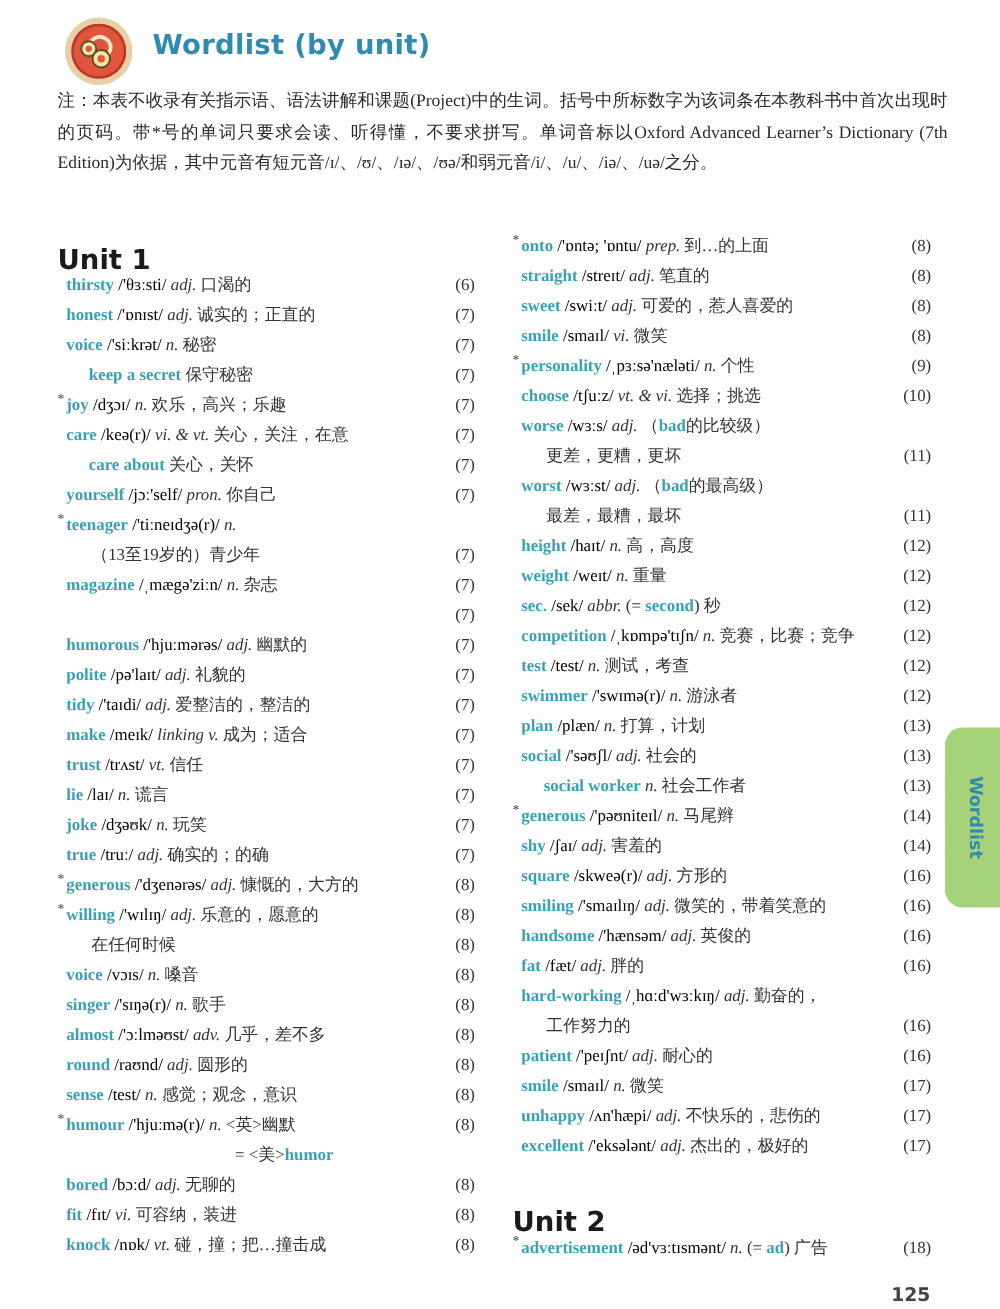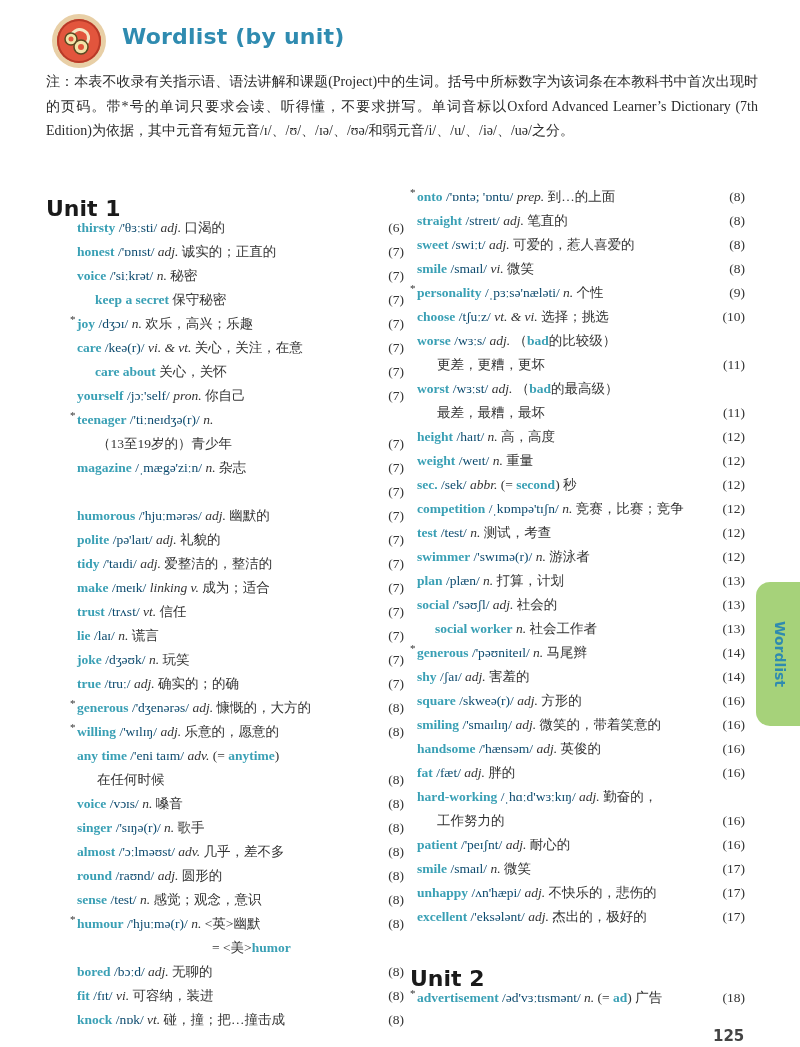--- a/index.html
+++ b/index.html
@@ -27,21 +27,21 @@
     position:absolute; font-family:"DejaVu Sans",sans-serif; font-weight:bold; font-size:22px; color:#1a1a1a;margin-top:16px;
   }
   .col { position:absolute; }
   .row {
     position:relative; height:24px; line-height:24px; font-size:13.5px; white-space:nowrap;
   }
   .row .star {
     position:absolute; left:-7px; top:-5px; font-size:11px; color:#333;
   }
   .hw { color:#3aa0b5; font-weight:bold; }
-  .ph { color:#0c4a6e; }
+  .ph { color:#000000; }
   .pos { font-style:italic; color:#333; }
   .cn { color:#333; }
   .pg { position:absolute; right:0; top:0; color:#333; }
   .indent { padding-left:18px;text-align:center; }
   .indent2 { padding-left:20px; }
   .tab {
     position:absolute; left:756px; top:582px; width:48px; height:144px; background:#a6d27a;
     border-radius:14px 0 0 14px; display:flex; align-items:center; justify-content:center;
   }
   .tab span {
@@ -66,21 +66,21 @@
       <circle cx="24" cy="28" r="3" fill="#e2553d"></circle>
     </svg>
   </div>
 </div>
 <div class="title">Wordlist (by unit)</div>
 
 <div class="note">注：本表不收录有关指示语、语法讲解和课题(Project)中的生词。括号中所标数字为该词条在本教科书中首次出现时的页码。带*号的单词只要求会读、听得懂，不要求拼写。单词音标以Oxford Advanced Learner’s Dictionary (7th Edition)为依据，其中元音有短元音/ɪ/、/ʊ/、/ɪə/、/ʊə/和弱元音/i/、/u/、/iə/、/uə/之分。</div>
 
 <div class="unit-head" style="left:46px; top:180px;">Unit 1</div>
 
-<div class="col" id="left-col" style="left:53px; top:216px; width:327px;margin-left:24px;">
+<div class="col" id="left-col" style="left:53px; top:216px; width:327px;">
     <div class="row"><span class="" style=""><span class="hw">thirsty</span><span class="ph"> /'θɜːsti/ </span><span class="pos">adj.</span><span class="cn"> 口渴的</span></span><span class="pg">(6)</span></div>
     <div class="row"><span class="" style=""><span class="hw">honest</span><span class="ph"> /'ɒnɪst/ </span><span class="pos">adj.</span><span class="cn"> 诚实的；正直的</span></span><span class="pg">(7)</span></div>
     <div class="row"><span class="" style=""><span class="hw">voice</span><span class="ph"> /'siːkrət/ </span><span class="pos">n.</span><span class="cn"> 秘密</span></span><span class="pg">(7)</span></div>
     <div class="row"><span class="indent" style=""><span class="hw">keep a secret</span><span class="cn"> 保守秘密</span></span><span class="pg">(7)</span></div>
     <div class="row"><span class="star">*</span><span class="" style=""><span class="hw">joy</span><span class="ph"> /dʒɔɪ/ </span><span class="pos">n.</span><span class="cn"> 欢乐，高兴；乐趣</span></span><span class="pg">(7)</span></div>
     <div class="row"><span class="" style=""><span class="hw">care</span><span class="ph"> /keə(r)/ </span><span class="pos">vi. &amp; vt.</span><span class="cn"> 关心，关注，在意</span></span><span class="pg">(7)</span></div>
     <div class="row"><span class="indent" style=""><span class="hw">care about</span><span class="cn"> 关心，关怀</span></span><span class="pg">(7)</span></div>
     <div class="row"><span class="" style=""><span class="hw">yourself</span><span class="ph"> /jɔː'self/ </span><span class="pos">pron.</span><span class="cn"> 你自己</span></span><span class="pg">(7)</span></div>
     <div class="row"><span class="star">*</span><span class="" style=""><span class="hw">teenager</span><span class="ph"> /'tiːneɪdʒə(r)/ </span><span class="pos">n.</span></span></div>
     <div class="row"><span class="indent2" style=""><span class="cn">（13至19岁的）青少年</span></span><span class="pg">(7)</span></div>
@@ -89,21 +89,20 @@
     <div class="row"><span class="" style=""><span class="hw">humorous</span><span class="ph"> /'hjuːmərəs/ </span><span class="pos">adj.</span><span class="cn"> 幽默的</span></span><span class="pg">(7)</span></div>
     <div class="row"><span class="" style=""><span class="hw">polite</span><span class="ph"> /pə'laɪt/ </span><span class="pos">adj.</span><span class="cn"> 礼貌的</span></span><span class="pg">(7)</span></div>
     <div class="row"><span class="" style=""><span class="hw">tidy</span><span class="ph"> /'taɪdi/ </span><span class="pos">adj.</span><span class="cn"> 爱整洁的，整洁的</span></span><span class="pg">(7)</span></div>
     <div class="row"><span class="" style=""><span class="hw">make</span><span class="ph"> /meɪk/ </span><span class="pos">linking v.</span><span class="cn"> 成为；适合</span></span><span class="pg">(7)</span></div>
     <div class="row"><span class="" style=""><span class="hw">trust</span><span class="ph"> /trʌst/ </span><span class="pos">vt.</span><span class="cn"> 信任</span></span><span class="pg">(7)</span></div>
     <div class="row"><span class="" style=""><span class="hw">lie</span><span class="ph"> /laɪ/ </span><span class="pos">n.</span><span class="cn"> 谎言</span></span><span class="pg">(7)</span></div>
     <div class="row"><span class="" style=""><span class="hw">joke</span><span class="ph"> /dʒəʊk/ </span><span class="pos">n.</span><span class="cn"> 玩笑</span></span><span class="pg">(7)</span></div>
     <div class="row"><span class="" style=""><span class="hw">true</span><span class="ph"> /truː/ </span><span class="pos">adj.</span><span class="cn"> 确实的；的确</span></span><span class="pg">(7)</span></div>
     <div class="row"><span class="star">*</span><span class="" style=""><span class="hw">generous</span><span class="ph"> /'dʒenərəs/ </span><span class="pos">adj.</span><span class="cn"> 慷慨的，大方的</span></span><span class="pg">(8)</span></div>
     <div class="row"><span class="star">*</span><span class="" style=""><span class="hw">willing</span><span class="ph"> /'wɪlɪŋ/ </span><span class="pos">adj.</span><span class="cn"> 乐意的，愿意的</span></span><span class="pg">(8)</span></div>
-    <div class="row"><span class="" style=""><span class="hw">any time</span><span class="ph"> /'eni taɪm/ </span><span class="pos">adv.</span><span class="cn">  (= </span><span class="hw">anytime</span><span class="cn">)</span></span></div>
     <div class="row"><span class="indent2" style=""><span class="cn">在任何时候</span></span><span class="pg">(8)</span></div>
     <div class="row"><span class="" style=""><span class="hw">voice</span><span class="ph"> /vɔɪs/ </span><span class="pos">n.</span><span class="cn"> 嗓音</span></span><span class="pg">(8)</span></div>
     <div class="row"><span class="" style=""><span class="hw">singer</span><span class="ph"> /'sɪŋə(r)/ </span><span class="pos">n.</span><span class="cn"> 歌手</span></span><span class="pg">(8)</span></div>
     <div class="row"><span class="" style=""><span class="hw">almost</span><span class="ph"> /'ɔːlməʊst/ </span><span class="pos">adv.</span><span class="cn"> 几乎，差不多</span></span><span class="pg">(8)</span></div>
     <div class="row"><span class="" style=""><span class="hw">round</span><span class="ph"> /raʊnd/ </span><span class="pos">adj.</span><span class="cn"> 圆形的</span></span><span class="pg">(8)</span></div>
     <div class="row"><span class="" style=""><span class="hw">sense</span><span class="ph"> /test/ </span><span class="pos">n.</span><span class="cn"> 感觉；观念，意识</span></span><span class="pg">(8)</span></div>
     <div class="row"><span class="star">*</span><span class="" style=""><span class="hw">humour</span><span class="ph"> /'hjuːmə(r)/ </span><span class="pos">n.</span><span class="cn"> &lt;英&gt;幽默</span></span><span class="pg">(8)</span></div>
     <div class="row"><span class="" style="padding-left:135px;"><span class="cn">= &lt;美&gt;</span><span class="hw">humor</span></span></div>
     <div class="row"><span class="" style=""><span class="hw">bored</span><span class="ph"> /bɔːd/ </span><span class="pos">adj.</span><span class="cn"> 无聊的</span></span><span class="pg">(8)</span></div>
     <div class="row"><span class="" style=""><span class="hw">fit</span><span class="ph"> /fɪt/ </span><span class="pos">vi.</span><span class="cn"> 可容纳，装进</span></span><span class="pg">(8)</span></div>

